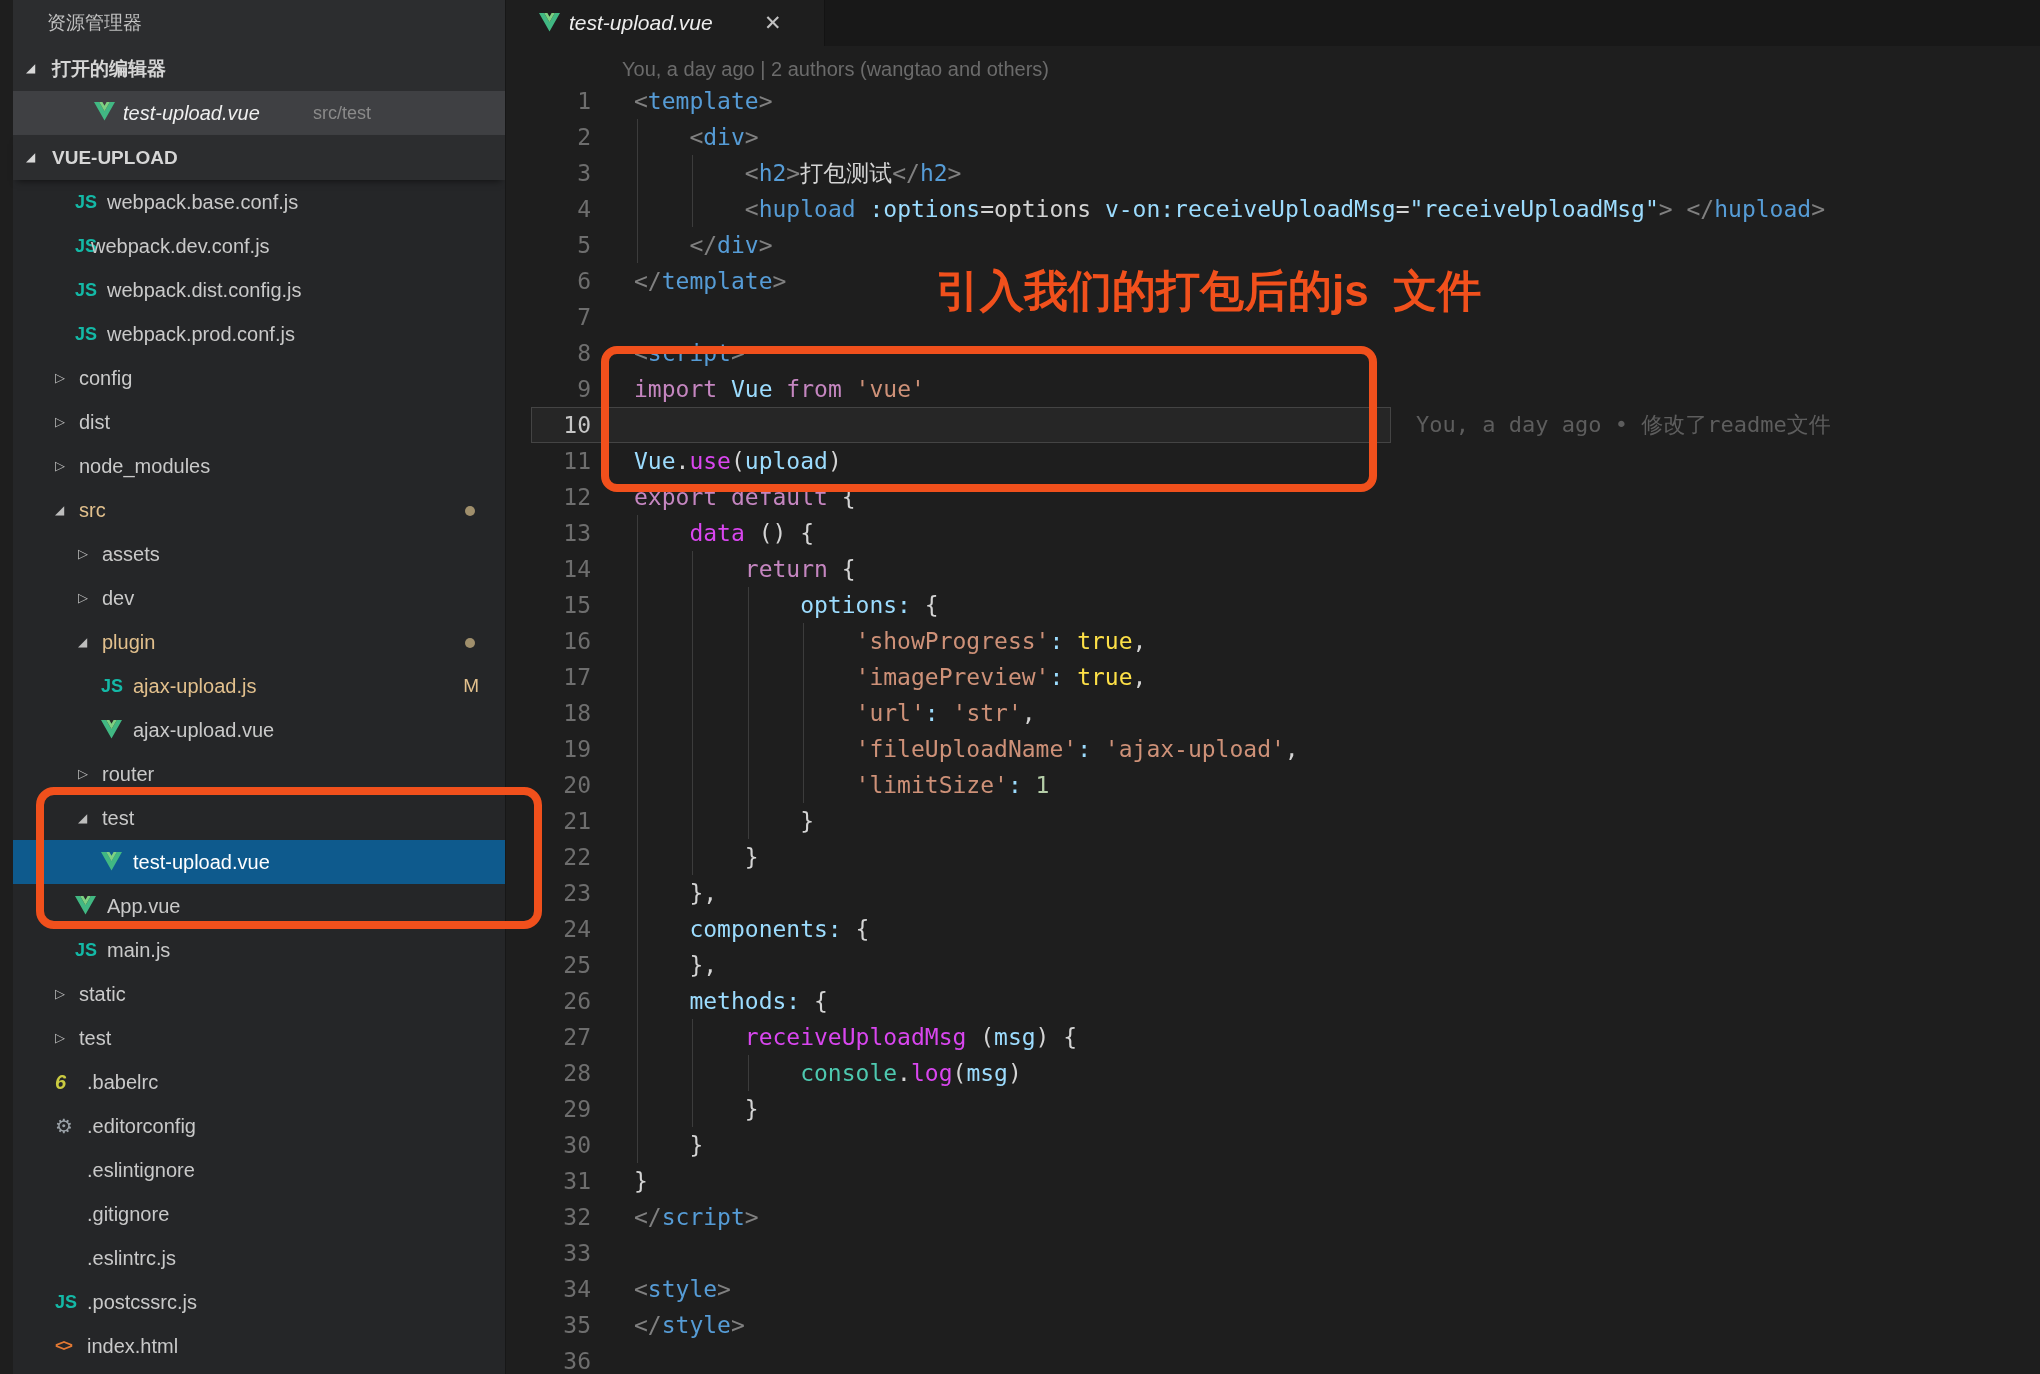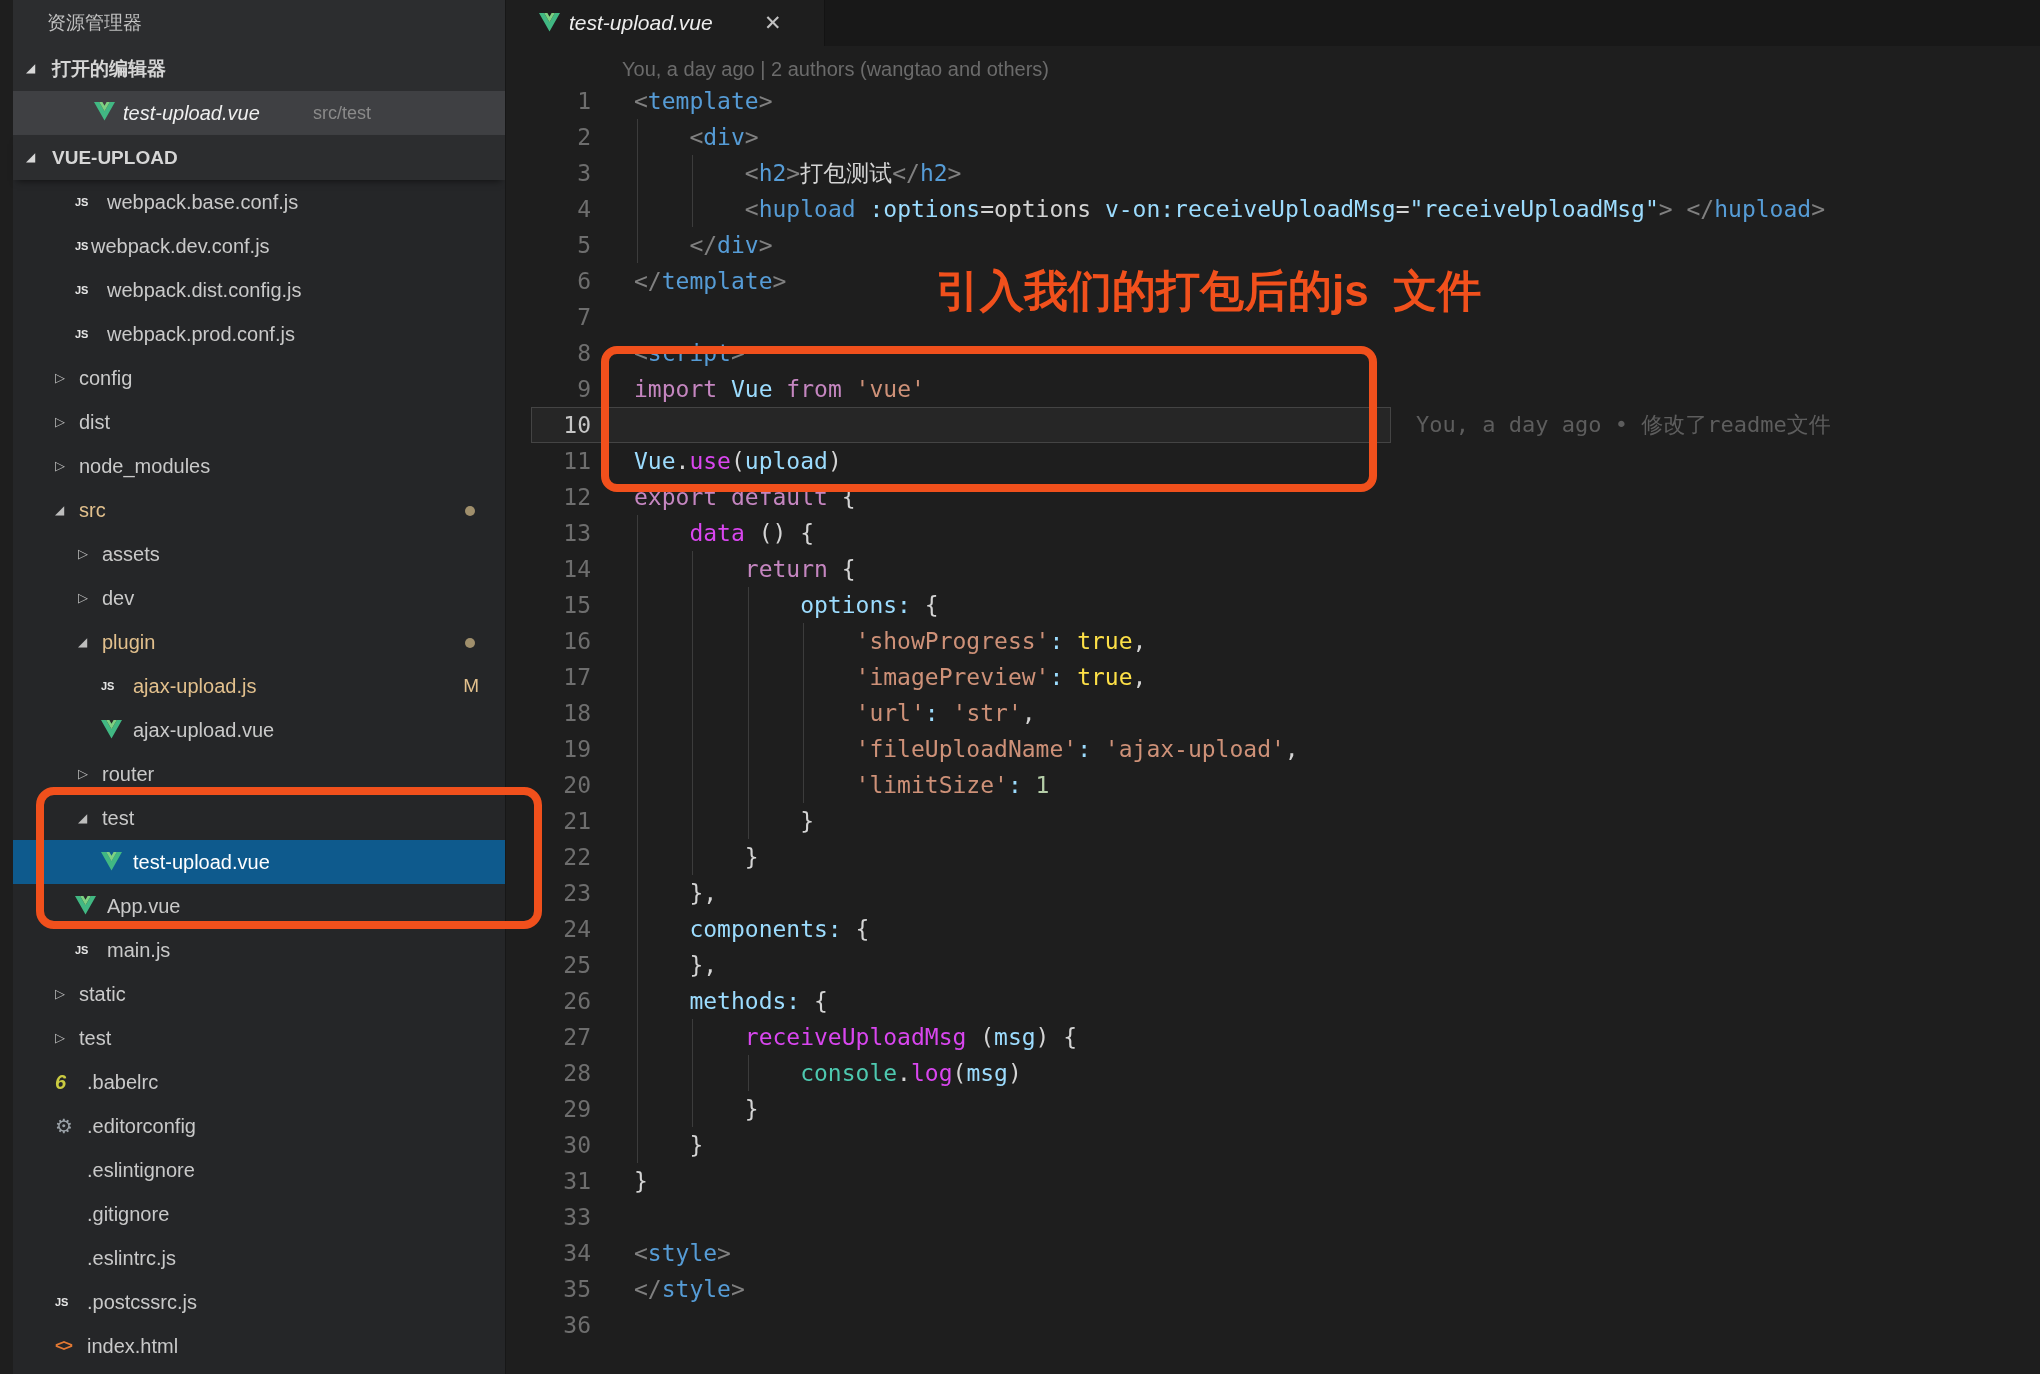--- a/index.html
+++ b/index.html
@@ -26,21 +26,21 @@
   .row .tri{position:absolute;top:0;line-height:44px;color:#bdbdbd;}
   .row .tri.open{font-size:12px;}
   .row .tri.closed{font-size:13px;}
   .row .lab{position:absolute;top:0;line-height:44px;font-size:20px;color:#c9c9c9;white-space:nowrap;}
   .row.mod .lab{color:#e2c08d;}
   .row.sel .lab{color:#ffffff;}
   .row .fico{position:absolute;top:0;height:44px;}
   .badge{position:absolute;right:26px;top:0;line-height:44px;font-size:19px;color:#e2c08d;}
   .dotbadge{position:absolute;right:30px;top:18px;width:10px;height:10px;border-radius:50%;background:#a08f6c;}
   
-  .ic-js{font-size:11px;font-weight:bold;color:#e5e5e5;line-height:44px;}
+  .ic-js{font-size:18px;font-weight:bold;color:#14b8a6;line-height:44px;}
   .ic-babel{font-size:20px;font-weight:bold;font-style:italic;color:#cbcb41;line-height:44px;}
   .ic-gear{font-size:20px;color:#9aa1a7;line-height:44px;}
   .ic-html{font-size:17px;font-weight:bold;color:#e37933;line-height:44px;letter-spacing:-2px;}
   .hex{width:18px;height:16px;margin-top:14px;clip-path:polygon(26% 0,74% 0,100% 50%,74% 100%,26% 100%,0 50%);}
   .hex.gray{background:#5b666d;}
   .hex.purple{background:#b678d8;}
   .gitdiamond{width:13px;height:13px;margin-top:15px;background:#47656f;transform:rotate(45deg);}
   
   #editor{position:absolute;left:505px;top:0;width:1535px;height:1374px;background:#1e1e1e;border-left:1px solid #171717;}
   #tabbar{position:absolute;left:0;top:0;width:100%;height:46px;background:#181818;}
@@ -263,20 +263,21 @@
         <div class="cl"><span class="ln">22</span><span class="guide" style="left: 131px;"></span><span class="guide" style="left: 186.4px;"></span><span class="ct"><span class="w">        }</span></span></div>
         <div class="cl"><span class="ln">23</span><span class="guide" style="left: 131px;"></span><span class="ct"><span class="w">    },</span></span></div>
         <div class="cl"><span class="ln">24</span><span class="guide" style="left: 131px;"></span><span class="ct"><span class="w">    </span><span class="attr">components:</span><span class="w"> {</span></span></div>
         <div class="cl"><span class="ln">25</span><span class="guide" style="left: 131px;"></span><span class="ct"><span class="w">    },</span></span></div>
         <div class="cl"><span class="ln">26</span><span class="guide" style="left: 131px;"></span><span class="ct"><span class="w">    </span><span class="attr">methods:</span><span class="w"> {</span></span></div>
         <div class="cl"><span class="ln">27</span><span class="guide" style="left: 131px;"></span><span class="guide" style="left: 186.4px;"></span><span class="ct"><span class="w">        </span><span class="fn">receiveUploadMsg</span><span class="w"> (</span><span class="attr">msg</span><span class="w">) {</span></span></div>
         <div class="cl"><span class="ln">28</span><span class="guide" style="left: 131px;"></span><span class="guide" style="left: 186.4px;"></span><span class="guide" style="left: 241.8px;"></span><span class="ct"><span class="w">            </span><span class="cls">console</span><span class="w">.</span><span class="fn">log</span><span class="w">(</span><span class="attr">msg</span><span class="w">)</span></span></div>
         <div class="cl"><span class="ln">29</span><span class="guide" style="left: 131px;"></span><span class="guide" style="left: 186.4px;"></span><span class="ct"><span class="w">        }</span></span></div>
         <div class="cl"><span class="ln">30</span><span class="guide" style="left: 131px;"></span><span class="ct"><span class="w">    }</span></span></div>
         <div class="cl"><span class="ln">31</span><span class="ct"><span class="w">}</span></span></div>
+        <div class="cl"><span class="ln">32</span><span class="ct"><span class="p">&lt;/</span><span class="tag">script</span><span class="p">&gt;</span></span></div>
         <div class="cl"><span class="ln">33</span><span class="ct"></span></div>
         <div class="cl"><span class="ln">34</span><span class="ct"><span class="p">&lt;</span><span class="tag">style</span><span class="p">&gt;</span></span></div>
         <div class="cl"><span class="ln">35</span><span class="ct"><span class="p">&lt;/</span><span class="tag">style</span><span class="p">&gt;</span></span></div>
         <div class="cl"><span class="ln">36</span><span class="ct"></span></div>
       </div>
   </div>
 
   <div id="ann-text" class="ann">引入我们的打包后的js  文件</div>
   <div id="ann-box-code" class="ann"></div>
   <div id="ann-box-tree" class="ann"></div>

